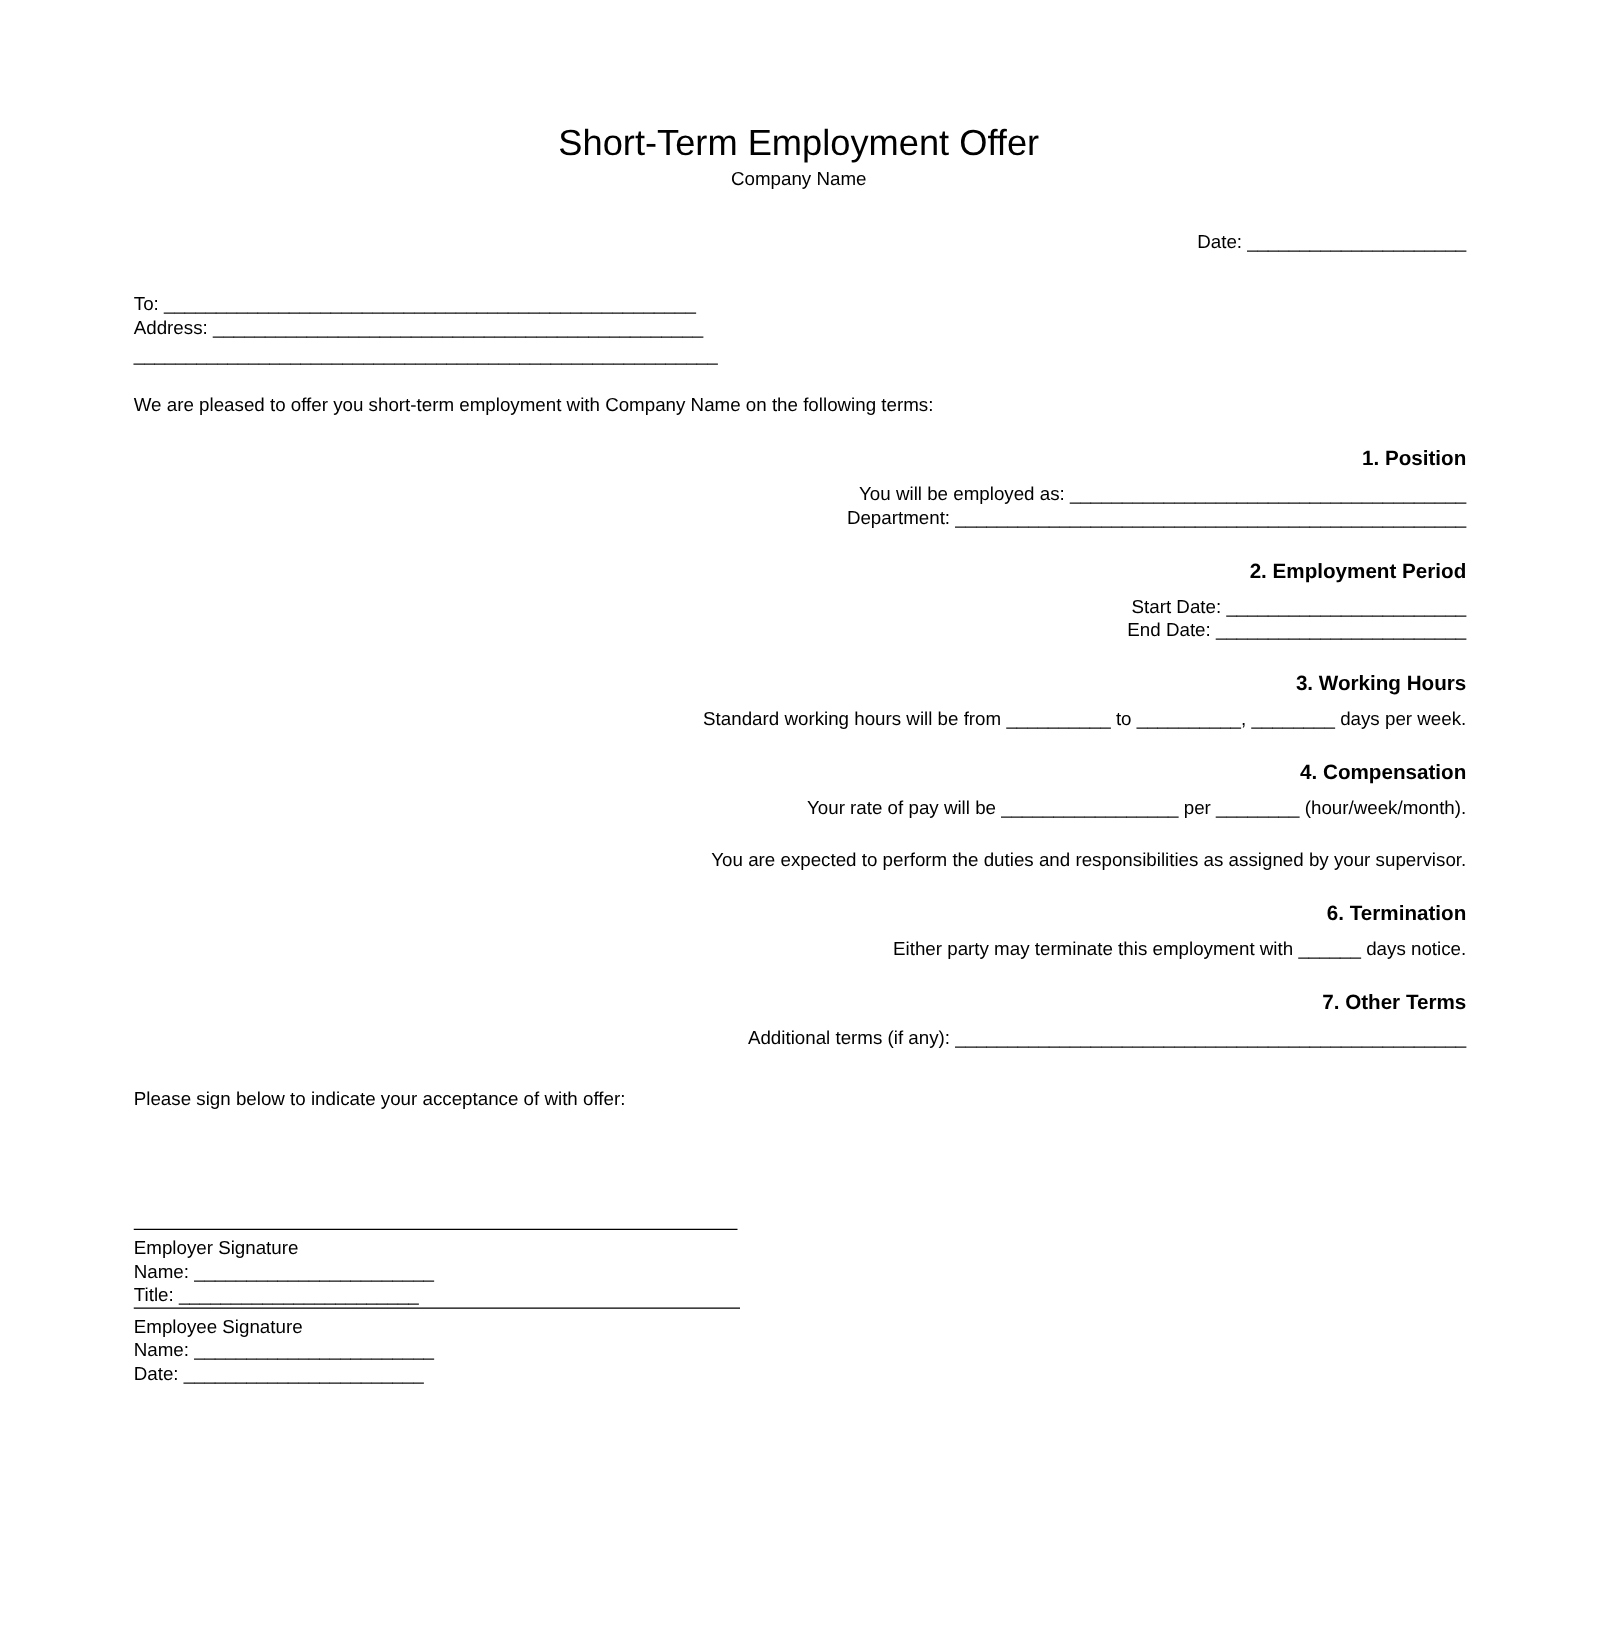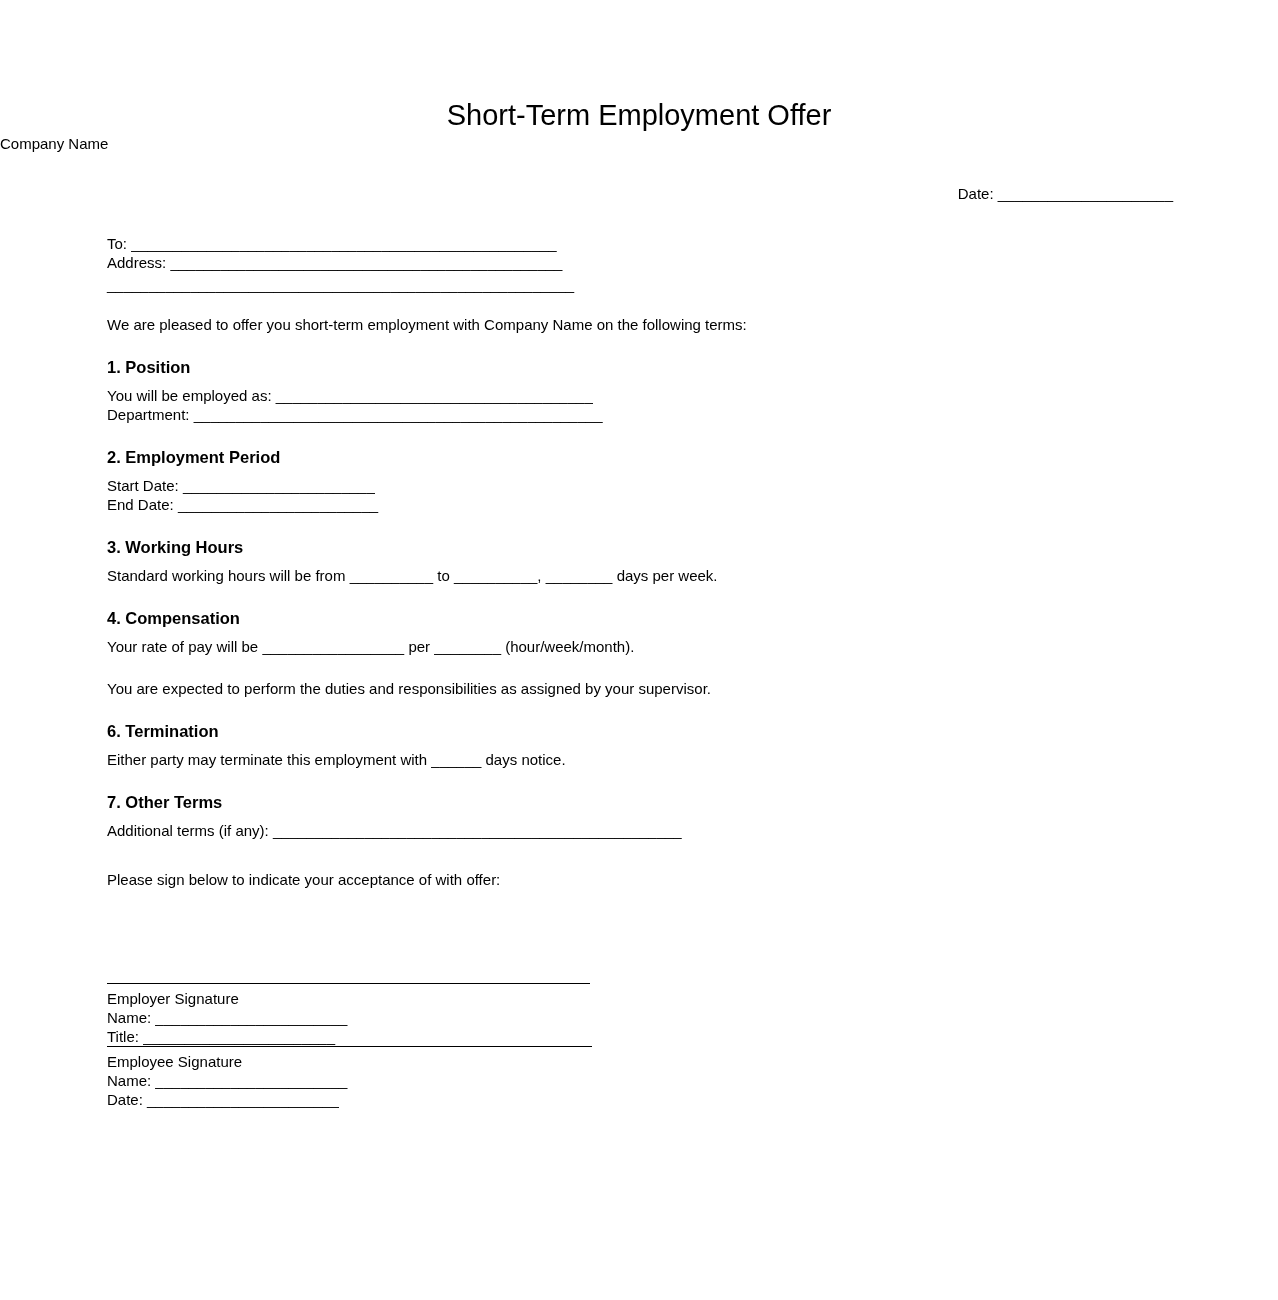--- a/index.html
+++ b/index.html
@@ -16,36 +16,37 @@
   }
   .doc-title {
     margin: 0;
     padding-top: 99px;
     text-align: center;
     font-size: 29px;
     font-weight: 400;
     line-height: 33px;
   }
   .doc-subtitle {
+    text-align: center;
     margin-top: 2px;
   }
   .date-row {
     text-align: right;
     padding-right: 105px;
     margin-top: 31px;
   }
   .content {
     margin-left: 107px;
     margin-right: 105px;
   }
   .recipient { margin-top: 31px; }
   .recipient .cont { margin-top: 3px; }
   .salutation { margin-top: 30px; }
   .intro { margin-top: 21px; }
-  .section { margin-top: 23px; }
+  .section { margin-top: 23px; text-align: right; }
   .section h2 {
     margin: 0 0 8px 0;
     font-size: 16.5px;
     font-weight: 700;
     line-height: 21px;
   }
   .line { line-height: 19px; }
   .blank { white-space: nowrap; }
   .acceptance { margin-top: 30px; }
   .sig-area {

